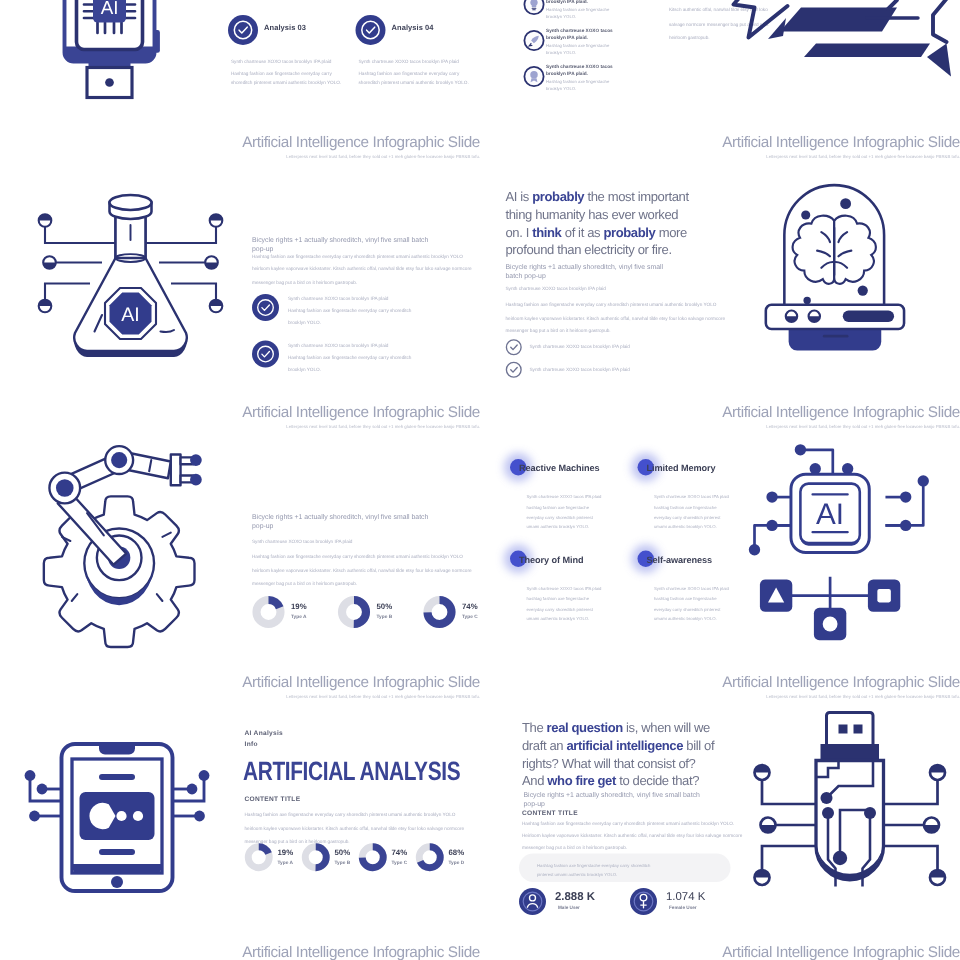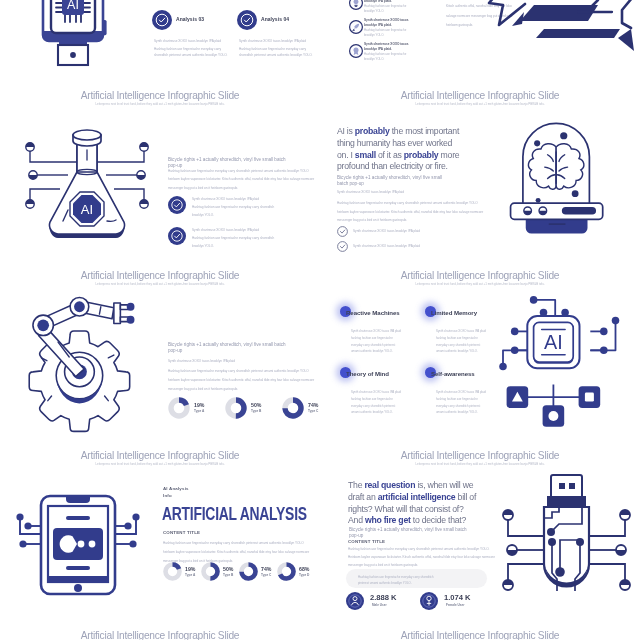--- a/index.html
+++ b/index.html
@@ -1,20 +1,20 @@
 <!DOCTYPE html>
 <html><head>
 <meta charset="utf-8">
 <style>
   html,body{margin:0;padding:0;}
   body{width:640px;height:640px;background:#ffffff;font-family:"Liberation Sans",sans-serif;overflow:hidden;}
   .grid{position:relative;width:640px;height:640px;}
   .slide{position:absolute;width:320px;height:180px;overflow:hidden;background:#fff;}
   .abs{position:absolute;}
-  .sh{position:absolute;left:0;width:320px;text-align:center;}
+  .sh{position:absolute;left:0;width:320px;text-align:right;}
   .sh-title{font-size:10.2px;color:#9ea3b8;font-weight:400;line-height:13px;letter-spacing:-.25px;}
   .sh-sub{font-size:2.9px;color:#b7bbc9;line-height:5px;}
   .stmt{color:#70748a;letter-spacing:-.25px;font-size:8.7px;line-height:11.8px;}
   .stmt b{color:#3a4494;font-weight:700;}
   svg{display:block;overflow:visible;}
   
   .t46{font-size:4.6px;line-height:6.4px;color:#9397ad;}
   .t34{font-size:3.15px;line-height:6.2px;color:#aaaec0;letter-spacing:-0.02px;}
   .t32{font-size:2.85px;line-height:5.2px;color:#adb1c2;}
   .t42b{font-size:4.2px;line-height:6px;font-weight:700;color:#5a5e73;letter-spacing:.2px;}
@@ -234,21 +234,21 @@
     </div>
   </div>
 </div>
 
 <div class="slide" style="left:320px;top:86px">
   <div class="sh" style="top:3px">
     <div class="sh-title">Artificial Intelligence Infographic Slide</div>
     <div class="sh-sub">Letterpress next level trust fund, before they sold out +1 meh gluten-free locavore banjo PBR&amp;B tofu.</div>
   </div>
   <div class="abs stmt" style="left:17px;top:40px;width:128px">
-    <span>AI is </span><b>probably</b><span> the most important thing humanity has ever worked on. I </span><b>small</b><span> of it as </span><b>probably</b><span> more profound than electricity or fire.</span>
+    <span>AI is </span><b>probably</b><span> the most important thing humanity has ever worked on. I </span><b>think</b><span> of it as </span><b>probably</b><span> more profound than electricity or fire.</span>
   </div>
   <div class="abs t46" style="left:17px;top:89px;width:110px">Bicycle rights +1 actually shoreditch, vinyl five small batch pop-up</div>
   <div class="abs t34" style="left:17px;top:103px;width:150px">Synth chartreuse XOXO tacos brooklyn IPA plaid</div>
   <div class="abs t34" style="left:17px;top:113px;width:153px;line-height:8.5px">Hashtag fashion axe fingerstache everyday carry shoreditch pinterest umami authentic brooklyn YOLO heirloom kaylee vaporwave kickstarter. Kitsch authentic offal, narwhal tilde etsy four loko salvage normcore messenger bag put a bird on it heirloom gastropub.</div>
   <div class="abs" style="left:17px;top:140px;width:160px">
     <div class="abs" style="left:0;top:0">
       <div class="abs" style="left:0;top:0">
         <svg width="11" height="11" viewBox="0 0 11 11">
               <circle cx="5.5" cy="5.5" r="4.9" fill="none" stroke="#6e7392" stroke-width=".9"></circle>
         <path d="M3.5 5.5 l1.5 1.6 l2.8 -3.1" fill="none" stroke="#6e7392" stroke-width=".9" stroke-linecap="round" stroke-linejoin="round"></path>
@@ -583,21 +583,21 @@
     </div>
     <div class="abs" style="left:74px;top:0">
       <div class="abs" style="left:0;top:0">
         <svg width="18" height="18" viewBox="0 0 18 18">
               <circle cx="9" cy="9" r="9" fill="#323c8c"></circle>
         <circle cx="9" cy="9" r="6.2" fill="none" stroke="#6d77c4" stroke-width=".8"></circle>
         <circle cx="9" cy="6.4" r="2.2" fill="none" stroke="#fff" stroke-width=".9"></circle>
         <path d="M9 8.8 v4.4 M7.2 11.4 h3.6" fill="none" stroke="#fff" stroke-width=".9" stroke-linecap="round"></path>
             </svg>
       </div>
-      <div class="abs" style="left:24px;top:1px;font-size:7.6px;font-weight:700;color:#3b3f55;white-space:nowrap">1.074 K</div>
+      <div class="abs" style="left:24px;top:1px;font-size:7.6px;font-weight:400;color:#3b3f55;white-space:nowrap">1.074 K</div>
       <div class="abs dsub" style="left:26px;top:11px;font-size:3.1px">Female User</div>
     </div>
   </div>
   <div class="abs" style="left:176px;top:26px">
     <svg width="141" height="146" viewBox="0 0 141 146">
 
       <g fill="none" stroke="#2b3270" stroke-width="1.8">
         <path d="M12 48 v16 h38"></path>
         <path d="M20 78 h28"></path>
         <path d="M12 108 v-16 h36"></path>

